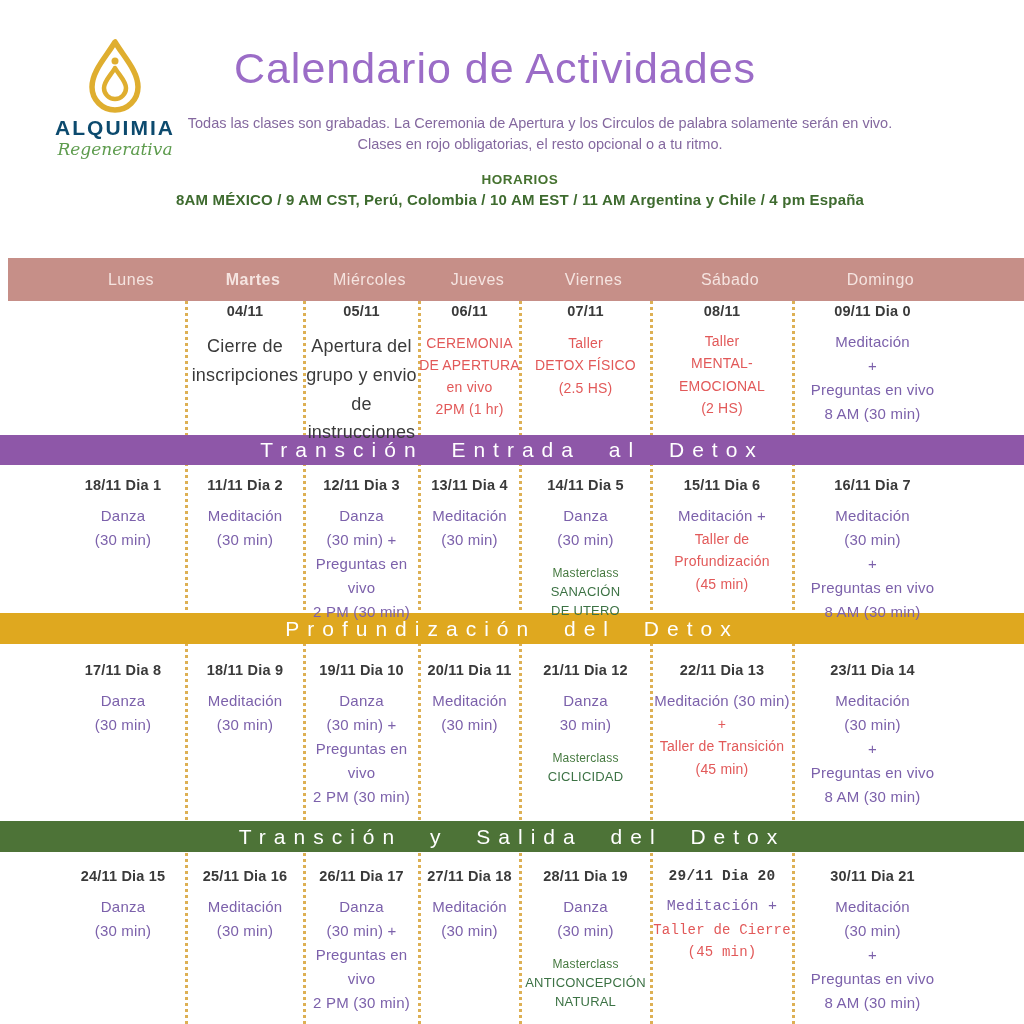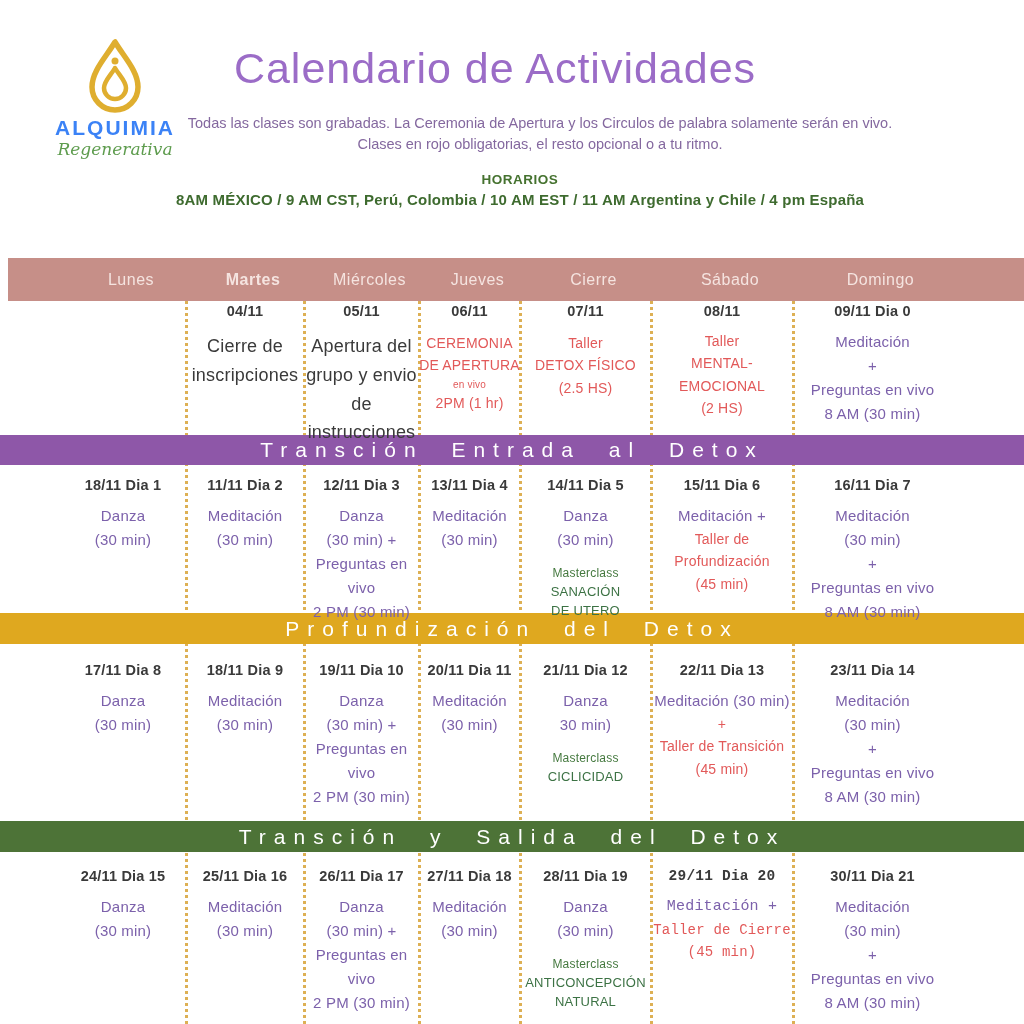--- a/index.html
+++ b/index.html
@@ -3,21 +3,21 @@
 <meta charset="utf-8">
 <style>
   html,body{margin:0;padding:0;background:#ffffff;}
   .canvas{
     position:relative;width:1024px;height:1024px;background:#ffffff;
     font-family:"Liberation Sans", sans-serif;overflow:hidden;
   }
   
   .logo{position:absolute;left:40px;top:38px;width:150px;text-align:center;}
   .logo svg{display:block;margin:0 auto;}
-  .logo-name{color:#3b82f6;font-size:21px;font-weight:bold;letter-spacing:2px;margin-top:2px;}
+  .logo-name{color:#0c4a6e;font-size:21px;font-weight:bold;letter-spacing:2px;margin-top:2px;}
   .logo-tagline{color:#5e9c4e;font-size:17px;font-style:italic;font-family:"DejaVu Serif",serif;margin-top:-1px;}
   .page-title{
     position:absolute;left:185px;top:44px;width:620px;text-align:center;
     color:#9b6cc7;font-size:43px;letter-spacing:1px;
   }
   .subtitle{
     position:absolute;left:140px;top:113px;width:800px;text-align:center;
     color:#84689f;font-size:14.5px;line-height:1.42;
   }
   .horarios-label{
@@ -49,21 +49,21 @@
     position:absolute;z-index:3;text-align:center;
   }
   .date{
     color:#3a3a3a;font-size:14.5px;font-weight:bold;letter-spacing:.2px;margin-bottom:11px;
   }
   .line{font-size:15px;line-height:1.6;letter-spacing:.2px;}
   .line.gap{margin-top:13px;}
   .s-k{color:#3a3a3a;font-size:18px;}
   .s-p{color:#7c61ab;}
   .s-r{color:#e25959;font-size:14px;}
-  .s-rs{color:#e25959;font-size:10px;line-height:1.5;}
+  .s-rs{color:#e25959;font-size:14px;line-height:1.5;}
   .s-g{color:#3c7244;font-size:13px;line-height:1.5;}
   .s-gl{color:#45793f;font-size:12px;line-height:1.4;}
 </style>
 </head>
 <body>
 
 <div class="canvas">
 
   <div class="logo">
     <span>
@@ -83,21 +83,21 @@
     <div>Clases en rojo obligatorias, el resto opcional o a tu ritmo.</div>
   </div>
   <div class="horarios-label">HORARIOS</div>
   <div class="horarios-value">8AM MÉXICO / 9 AM CST, Perú, Colombia / 10 AM EST / 11 AM Argentina y Chile / 4 pm España</div>
 
   <div class="day-band" id="day-band" style="background: rgb(198, 143, 136);">
       <div class="day-label" style="left: 60px; width: 126px;">Lunes</div>
       <div class="day-label" style="left: 186px; width: 118px; font-weight: bold;">Martes</div>
       <div class="day-label" style="left: 304px; width: 115px;">Miércoles</div>
       <div class="day-label" style="left: 419px; width: 101px;">Jueves</div>
-      <div class="day-label" style="left: 520px; width: 131px;">Cierre</div>
+      <div class="day-label" style="left: 520px; width: 131px;">Viernes</div>
       <div class="day-label" style="left: 651px; width: 142px;">Sábado</div>
       <div class="day-label" style="left: 793px; width: 159px;">Domingo</div>
     </div>
 
   <div class="band" id="band-0" style="top: 435px; height: 30px; background: rgb(142, 87, 168);">
     <span>Transción Entrada al Detox</span>
   </div>
   <div class="band" id="band-1" style="top: 613px; height: 31px; background: rgb(223, 168, 31);">
     <span>Profundización del Detox</span>
   </div>

